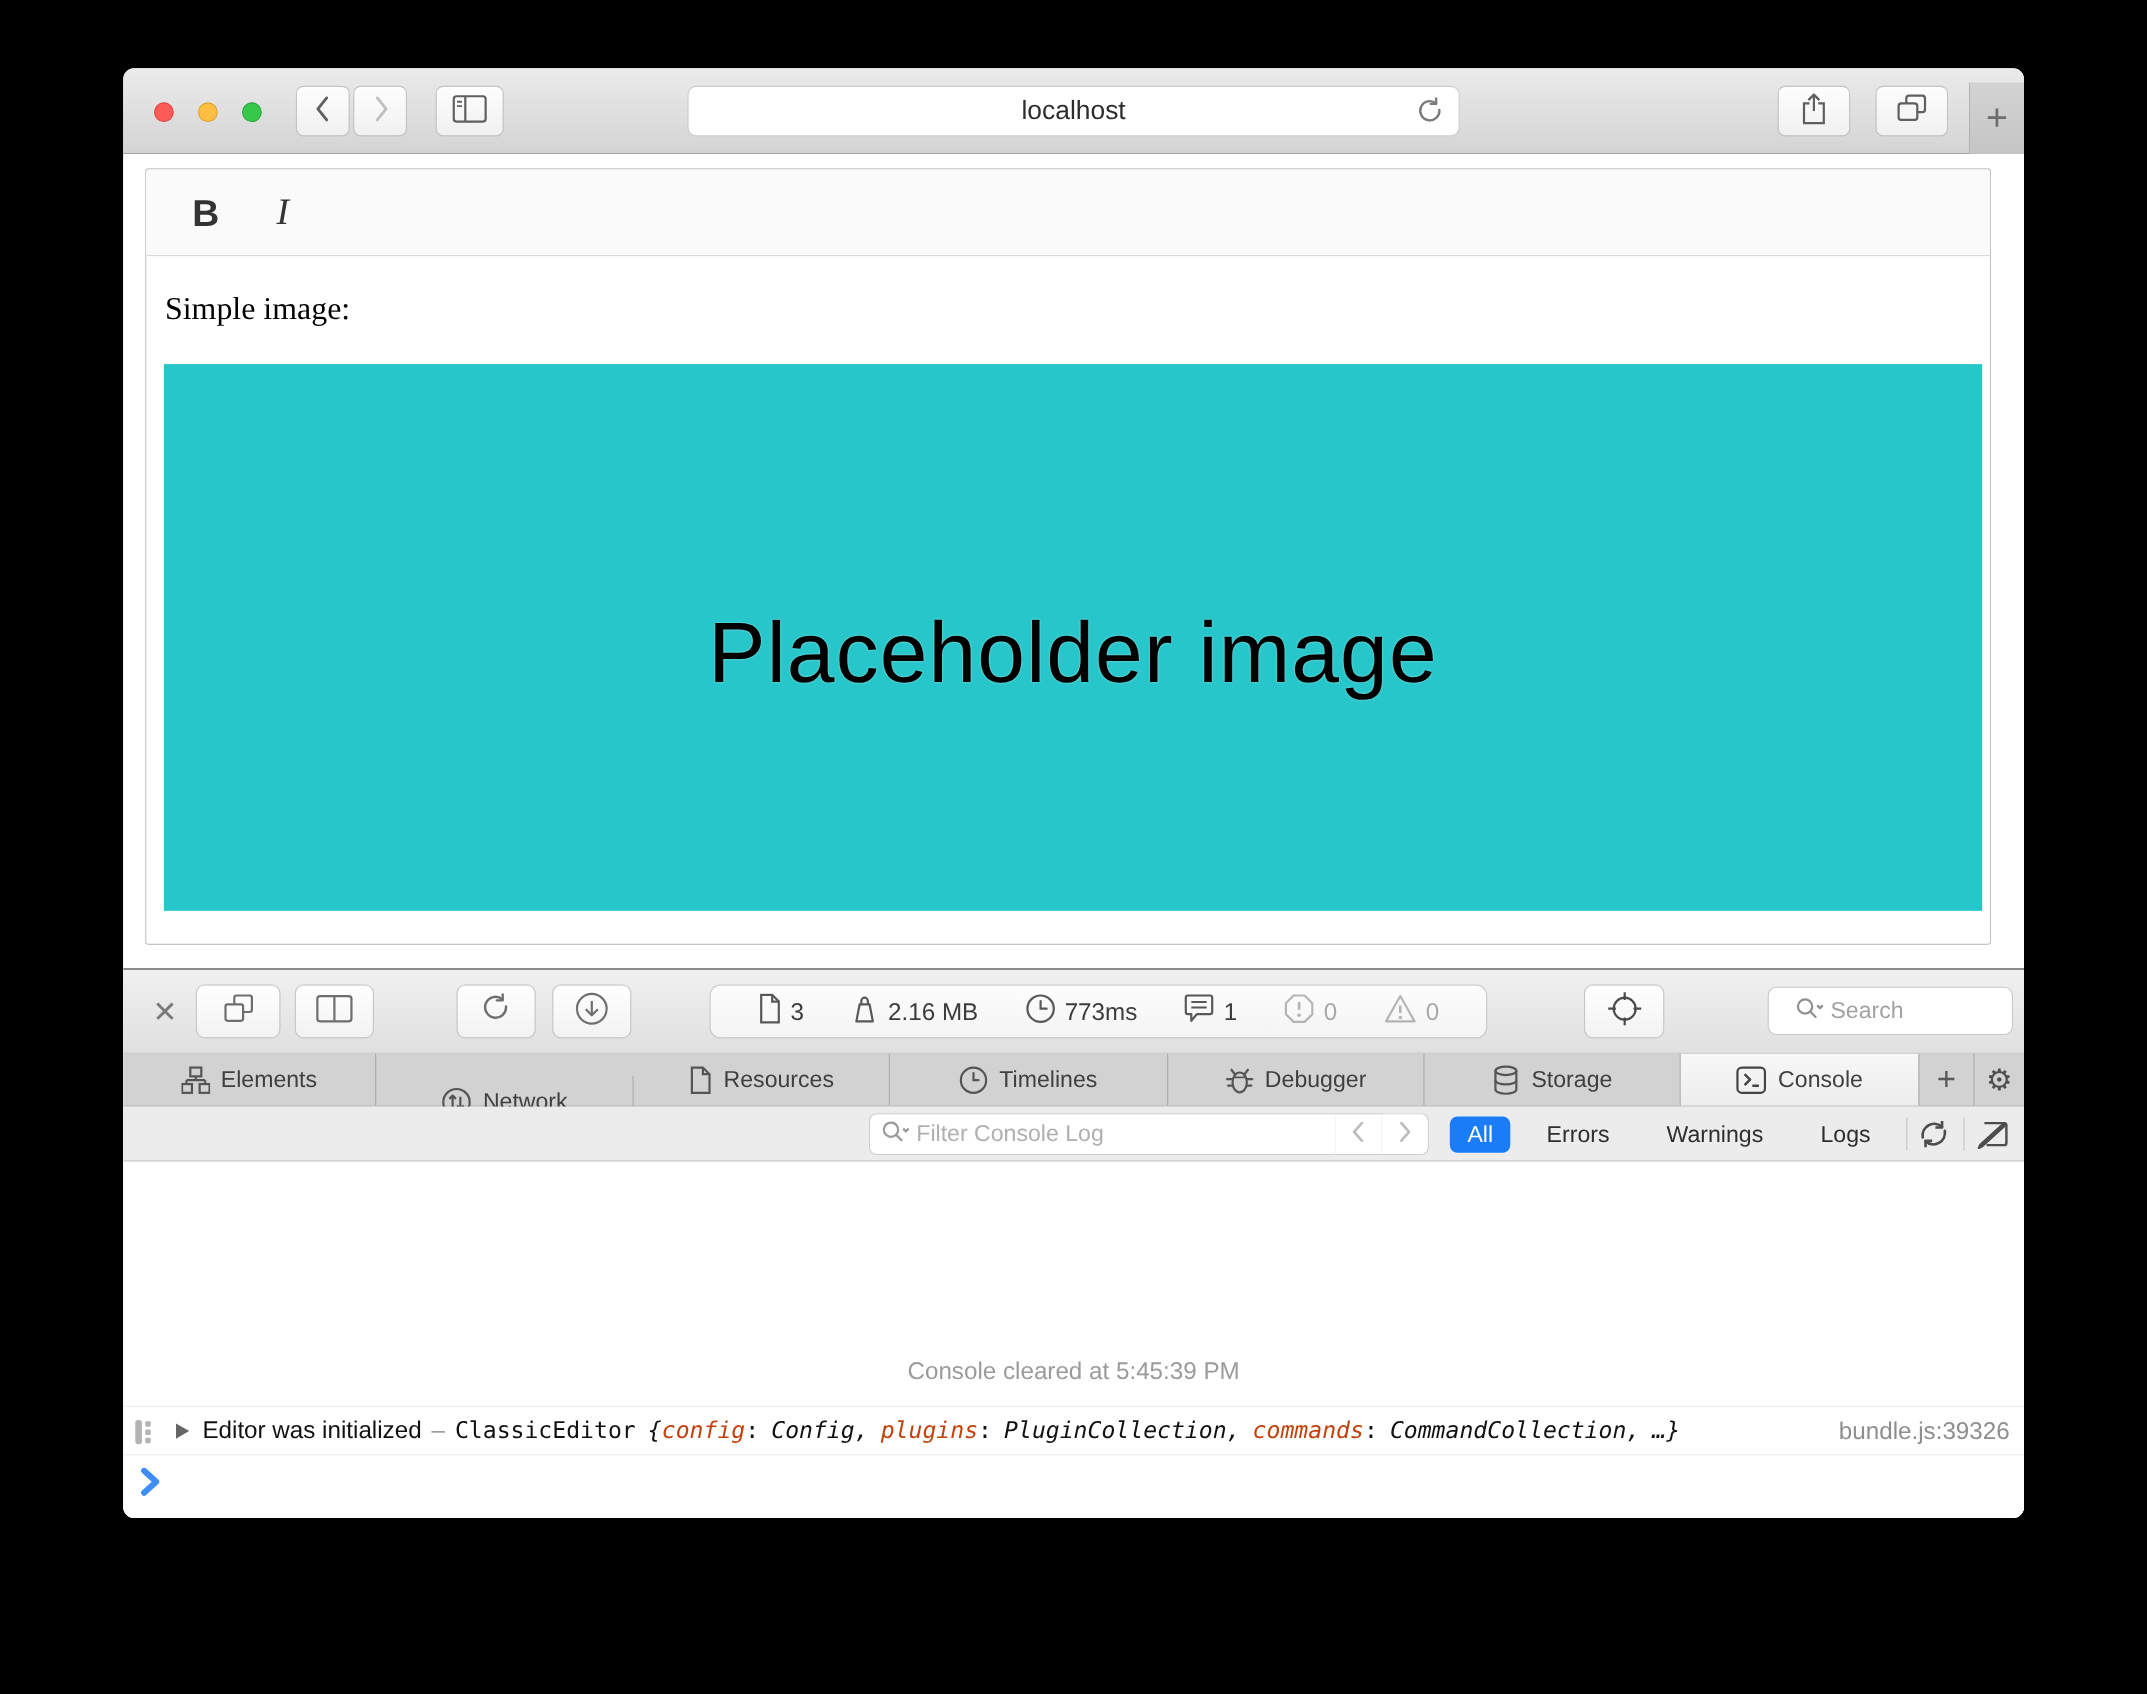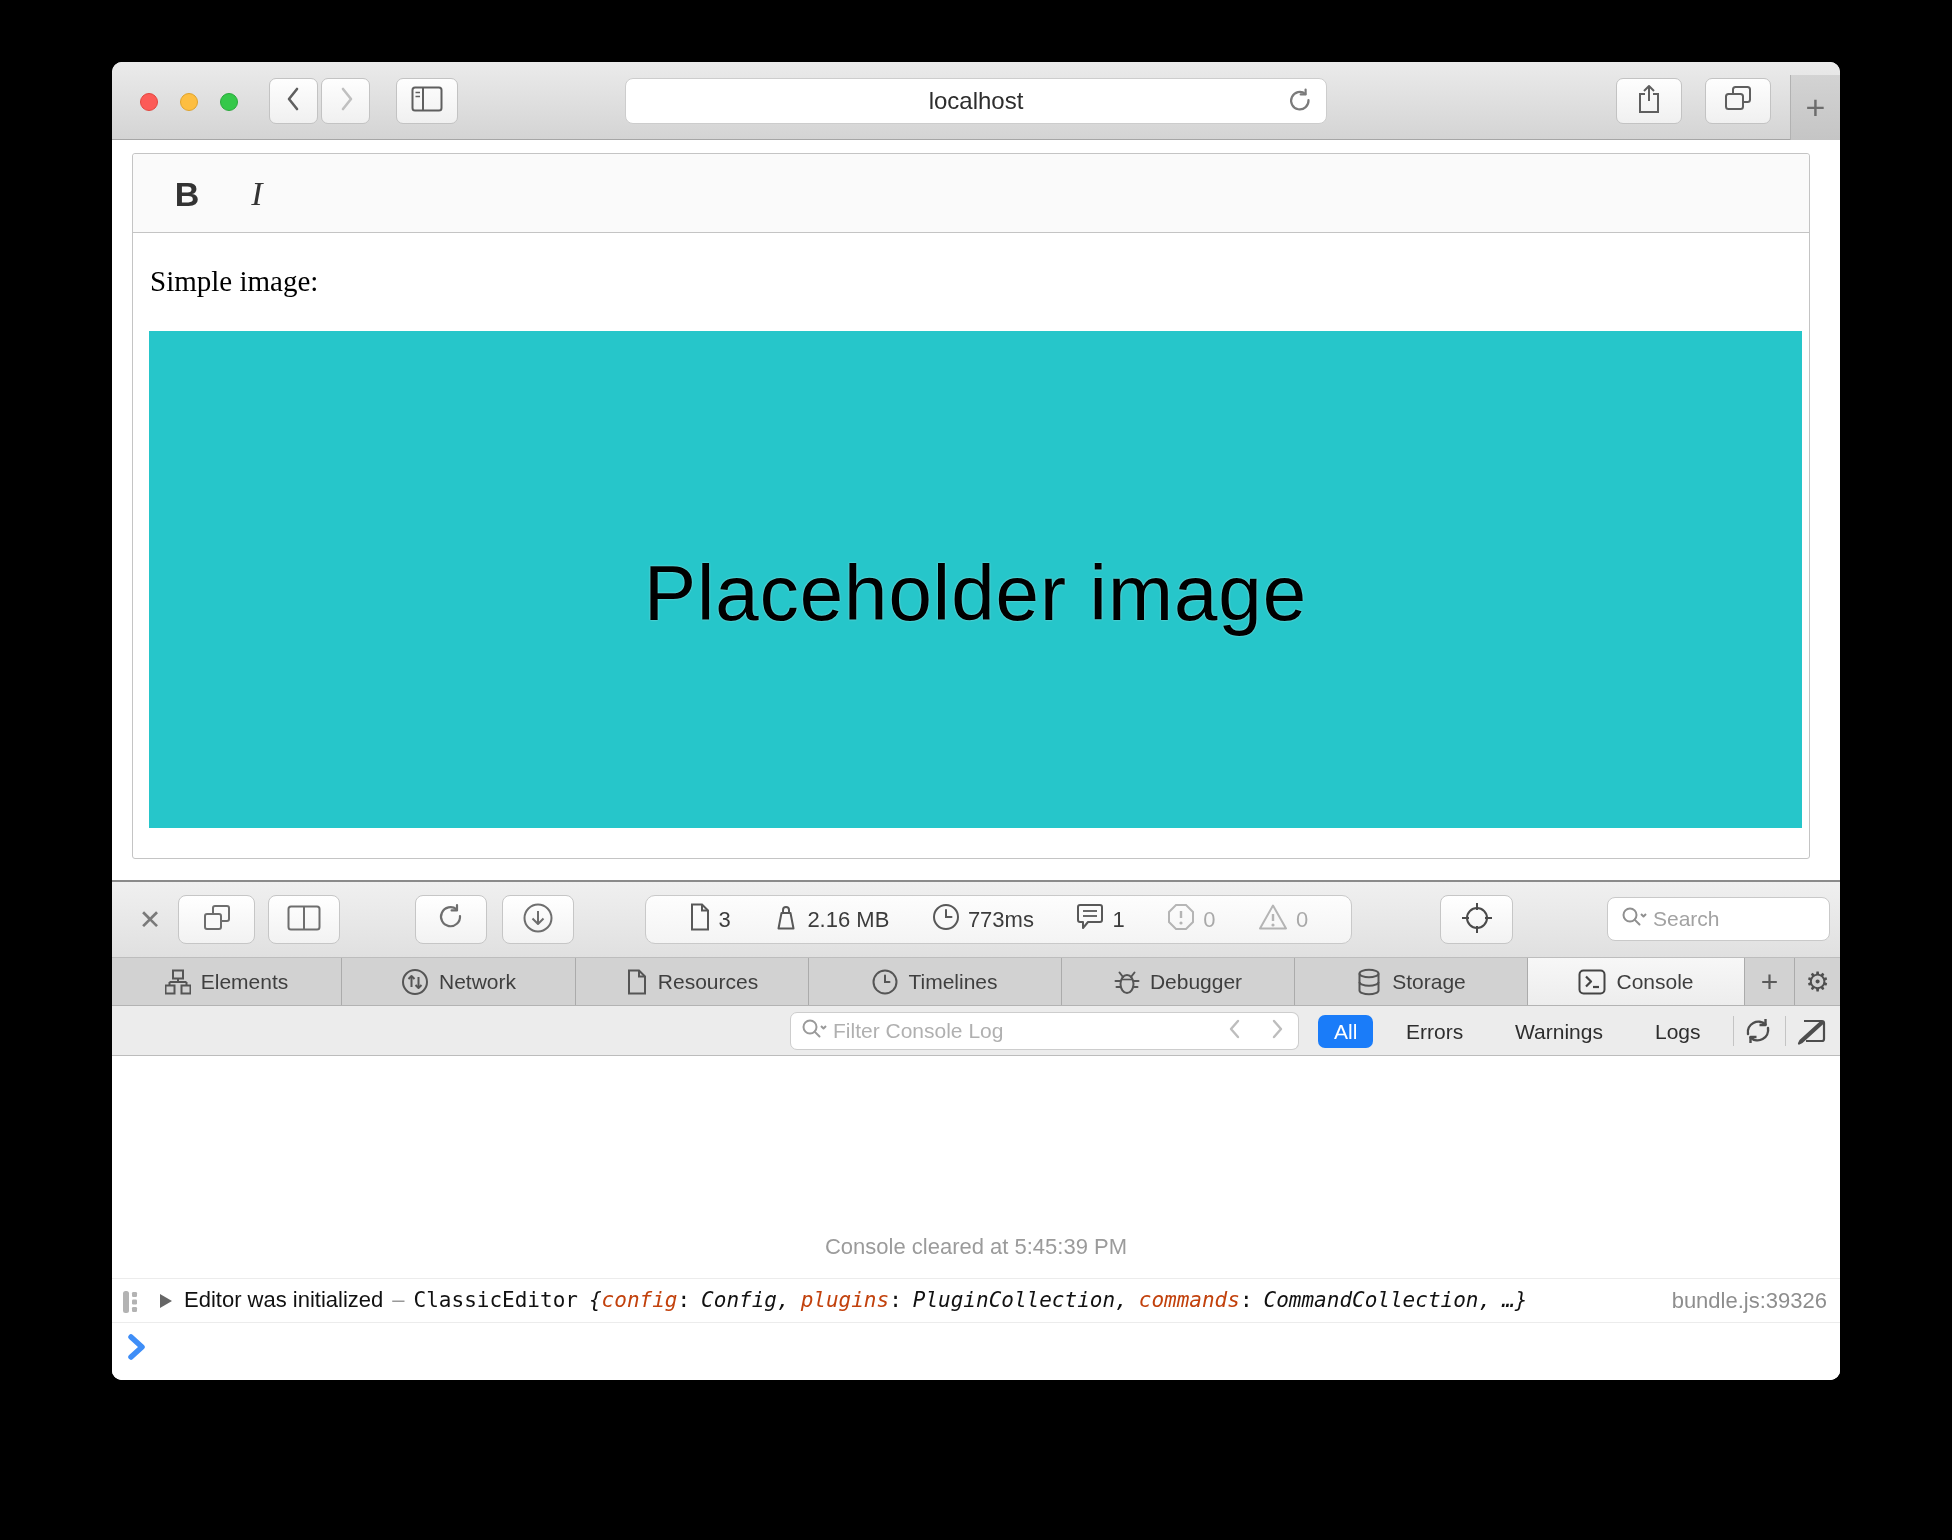--- a/index.html
+++ b/index.html
@@ -56,21 +56,21 @@
   .insp-btn { position:absolute; top:13px; height:49px; border-radius:8px;
     background:linear-gradient(#ffffff,#f2f2f2); border:1px solid #c6c6c6;
     display:flex; align-items:center; justify-content:center; }
   .stats { position:absolute; left:533px; top:13px; width:707px; height:49px; border-radius:10px;
     background:linear-gradient(#fdfdfd,#f4f4f4); border:1px solid #c9c9c9;
     display:flex; align-items:center; justify-content:space-evenly; }
   .stat { display:flex; align-items:center; gap:8px; font-size:22px; color:#3c3c3c; }
   .stat.dim { opacity:.42; }
   .searchbox { position:absolute; left:1495px; top:15px; width:223px; height:44px;
     background:#fff; border:1px solid #c9c9c9; border-radius:8px;
-    display:flex; align-items:center; padding:0 13px; gap:6px; }
+    display:flex; align-items:center; padding:0 24px; gap:6px; }
   .searchbox input { border:none; outline:none; width:140px; font-size:21px; color:#333; background:transparent; }
   .searchbox input::placeholder { color:#a2a2a2; }
 
   
   .tabbar { position:absolute; left:0; top:76px; width:1728px; height:48px;
     background:#d2d2d2; border-bottom:1px solid #b3b3b3; display:flex;text-align:center; }
   .tab { border-right:1px solid #ababab; display:flex; align-items:center; justify-content:center;
     gap:10px; font-size:21px; color:#3f3f3f; height:47px; }
   .tab.active { background:linear-gradient(#f7f7f7,#ededed); }
   .tab-sq { display:flex; align-items:center; justify-content:center; }
@@ -324,21 +324,21 @@
         <span class="tab-sq">
           <svg width="26" height="26" viewBox="0 0 26 26">
             <rect x="8" y="1.5" width="10" height="8" fill="none" stroke="#555" stroke-width="2"></rect>
             <path d="M13 9.5 V13 M4.5 13 H21.5 M4.5 13 V16.5 M21.5 13 V16.5" fill="none" stroke="#555" stroke-width="2"></path>
             <rect x="0.5" y="16.5" width="9" height="8" fill="none" stroke="#555" stroke-width="2"></rect>
             <rect x="16.5" y="16.5" width="9" height="8" fill="none" stroke="#555" stroke-width="2"></rect>
           </svg>
         </span>
         <span>Elements</span>
       </div>
-      <div class="tab" style="width:234px;">
+      <div class="tab" style="width:234px;margin-top:20px;">
         <span class="tab-sq">
           <svg width="28" height="28" viewBox="0 0 28 28">
             <circle cx="14" cy="14" r="12" fill="none" stroke="#555" stroke-width="2"></circle>
             <line x1="10.5" y1="19" x2="10.5" y2="8" stroke="#555" stroke-width="2"></line>
             <polyline points="7.5,11 10.5,8 13.5,11" fill="none" stroke="#555" stroke-width="2" stroke-linejoin="round"></polyline>
             <line x1="17.5" y1="9" x2="17.5" y2="20" stroke="#555" stroke-width="2"></line>
             <polyline points="14.5,17 17.5,20 20.5,17" fill="none" stroke="#555" stroke-width="2" stroke-linejoin="round"></polyline>
           </svg>
         </span>
         <span>Network</span>

